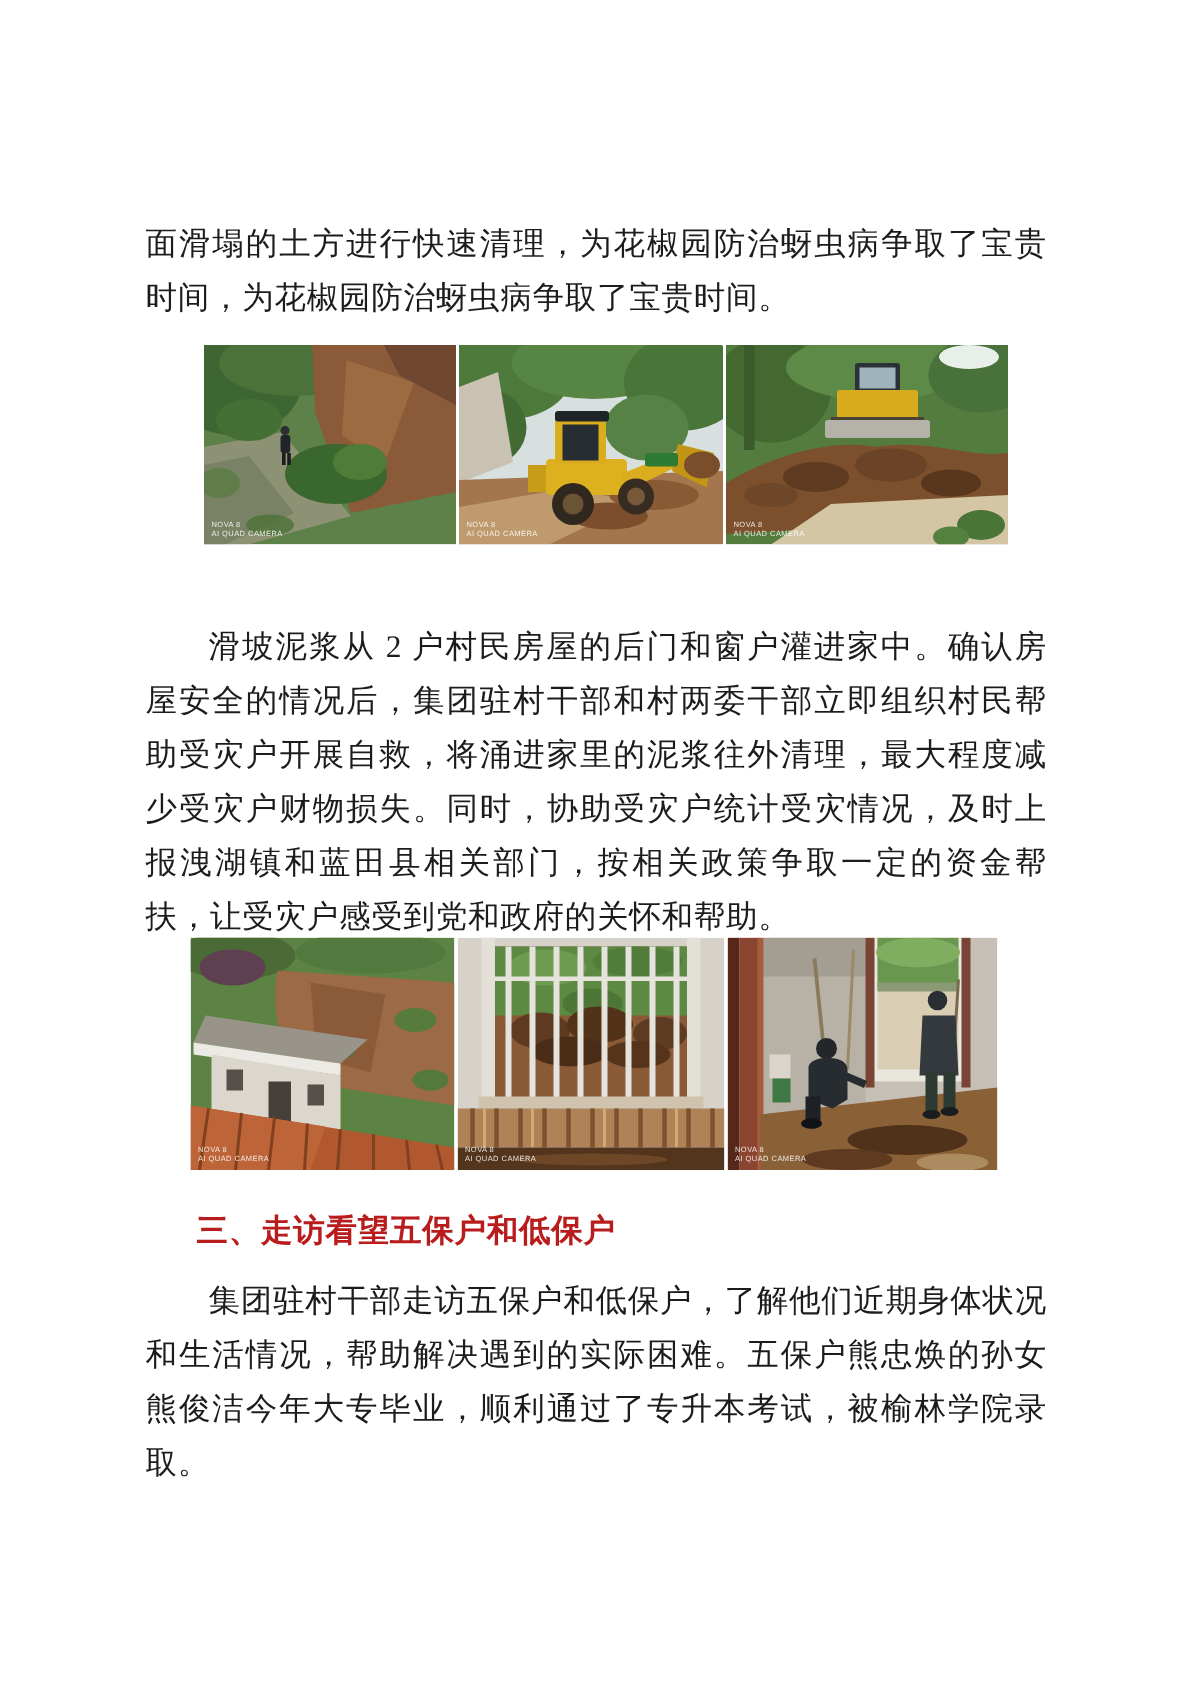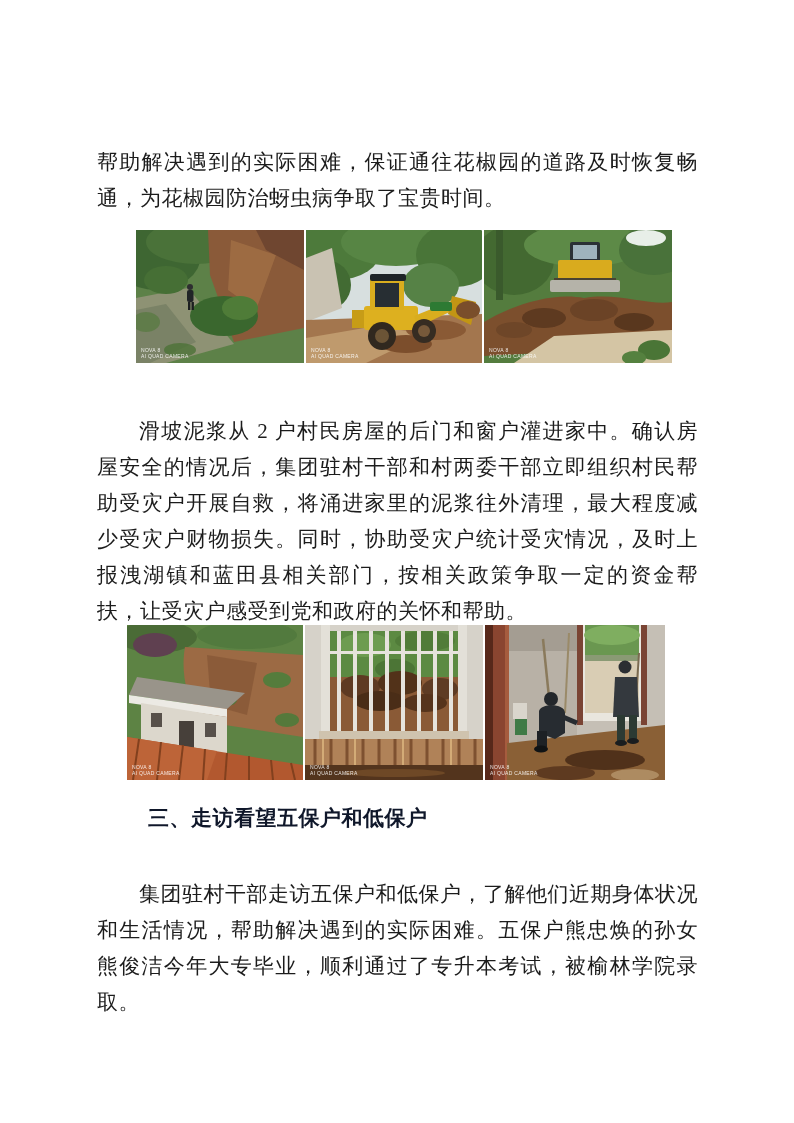--- a/index.html
+++ b/index.html
@@ -10,24 +10,24 @@
     color:#1c1c1c;
   }
   .body-text{
     position:absolute;left:97px;width:601px;
     font-size:21px;line-height:36px;letter-spacing:0.5px;
     text-align:justify;text-justify:inter-character;
     margin:0;
   }
   .indent{text-indent:2em;}
   .heading{
-    position:absolute;left:106px;width:601px;margin:0;
-    font-family:Liberation Mono, monospace;
+    position:absolute;left:89px;width:601px;margin:0;
+    font-family:Liberation Serif, serif;
     font-weight:700;font-size:21px;line-height:36px;
-    text-indent:2em;letter-spacing:0.5px;color:#0f172a;
+    text-indent:2em;letter-spacing:0.5px;color:#b91c1c;
   }
   .photo-strip{
     position:absolute;display:flex;gap:2px;background:#ffffff;
   }
   .photo{position:relative;overflow:hidden;}
   .photo svg{display:block;width:100%;height:100%;}
   .wm{
     position:absolute;left:5px;bottom:4px;
     font-family:"Liberation Sans",sans-serif;
     font-size:5px;line-height:6px;color:rgba(255,255,255,0.85);
@@ -37,28 +37,28 @@
   .strip1 .ph1{width:168px;height:133px;}
   .strip1 .ph2{width:176px;height:133px;}
   .strip1 .ph3{width:188px;height:133px;}
   .strip2{top:625px;left:127px;width:538px;height:155px;}
   .strip2 .ph1{width:176px;height:155px;}
   .strip2 .ph2{width:178px;height:155px;}
   .strip2 .ph3{width:180px;height:155px;}
   .p1{top:144px;}
   .p2{top:391px;margin-top:22px;}
   .h3{top:802px;}
-  .p3{top:876px;}
+  .p3{top:852px;font-family:Liberation Mono, monospace;}
 </style>
 </head>
 <body>
 
 <div class="page">
 
-  <p class="body-text p1">帮助解决遇到的实际困难，保证通往花椒园的道路及时恢复畅通，为花椒园防治蚜虫病争取了宝贵时间。</p>
+  <p class="body-text p1">面滑塌的土方进行快速清理，为花椒园防治蚜虫病争取了宝贵时间，为花椒园防治蚜虫病争取了宝贵时间。</p>
 
   <div class="photo-strip strip1">
     <div class="photo ph1">
       <svg viewBox="0 0 168 133" preserveAspectRatio="none">
         <rect width="168" height="133" fill="#5d8148"></rect>
         <ellipse cx="20" cy="25" rx="45" ry="35" fill="#3e6632"></ellipse>
         <ellipse cx="60" cy="12" rx="50" ry="22" fill="#4a7239"></ellipse>
         <ellipse cx="140" cy="10" rx="40" ry="18" fill="#467038"></ellipse>
         <path d="M72,0 L168,0 L168,98 L98,112 L74,45 Z" fill="#8a5a39"></path>
         <path d="M95,10 L140,25 L120,80 L92,60 Z" fill="#a06e44" opacity="0.85"></path>

